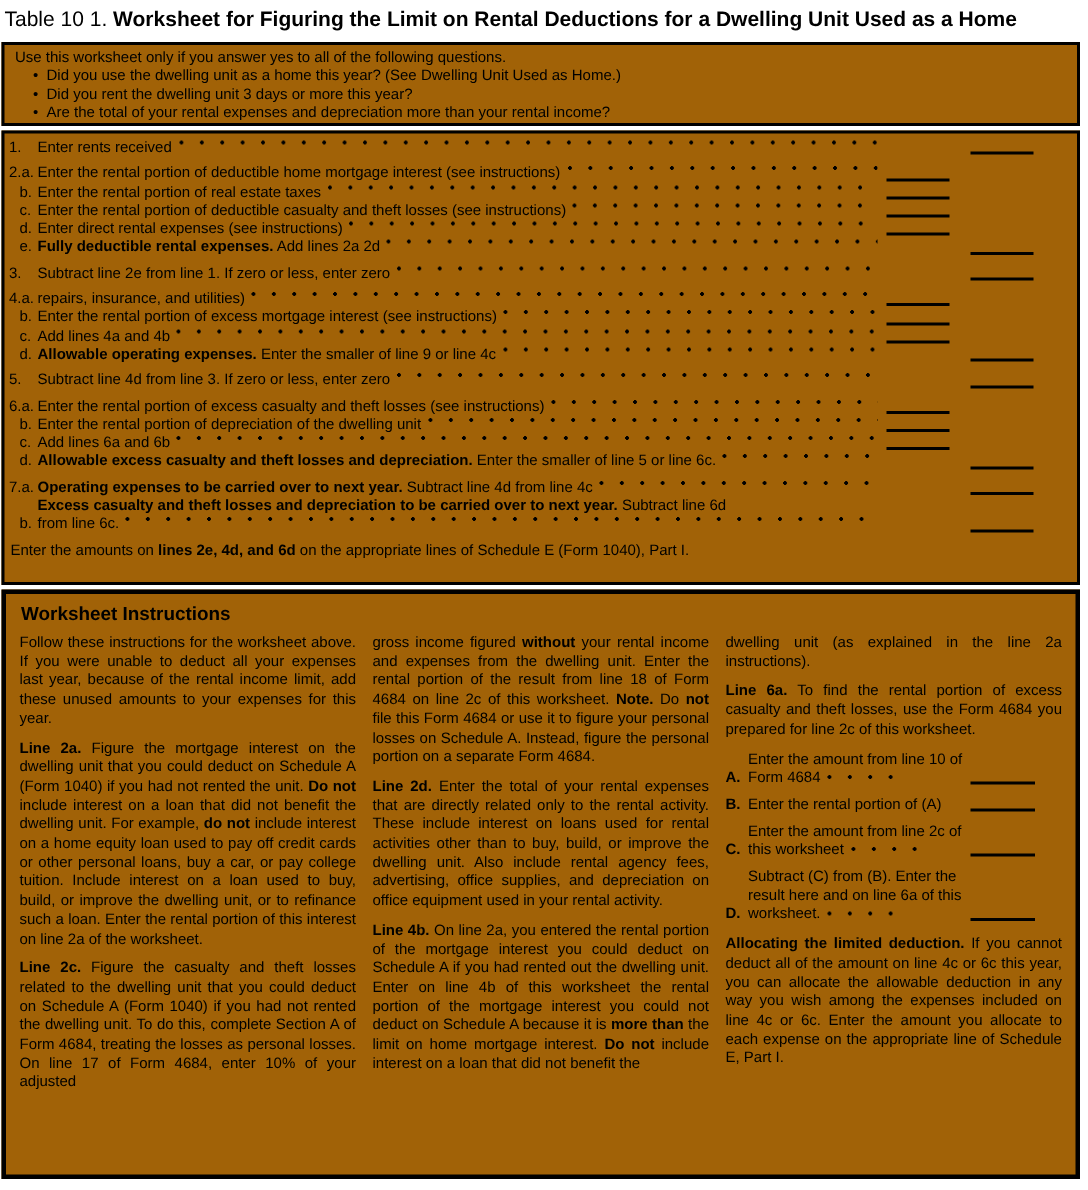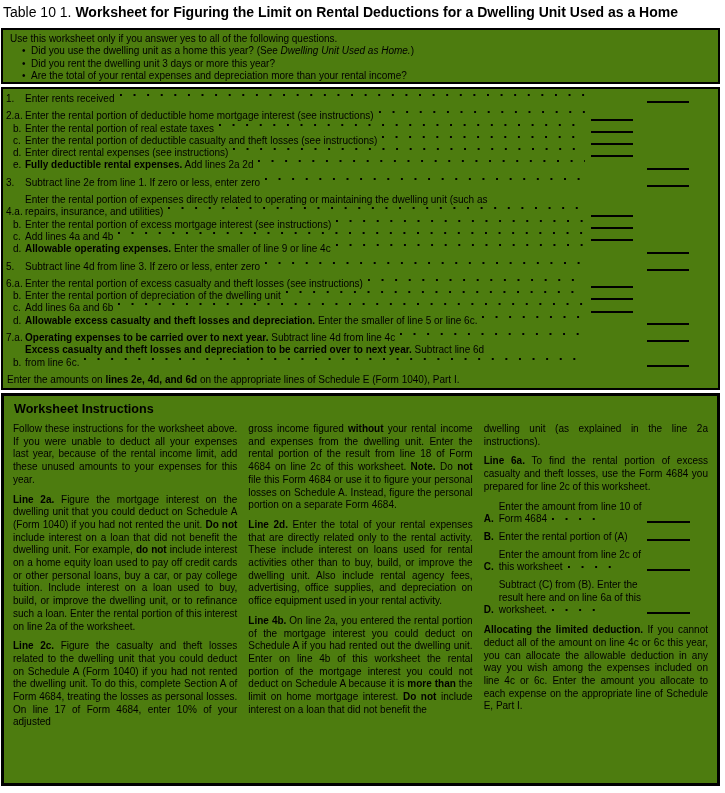--- a/index.html
+++ b/index.html
@@ -1,24 +1,24 @@
 <!DOCTYPE html>
 <html><head>
 <meta charset="utf-8">
 <style>
   html,body{margin:0;padding:0;}
   body{width:725px;height:793px;background:#fff;color:#000;
        font-family:"Liberation Sans", sans-serif;overflow:hidden;}
   .page{position:relative;width:725px;height:793px;}
   .b{font-weight:bold;}
-  .i{font-style:italic;}
+  .i{}
 
   .title{margin:5px 0 8px 3px;font-size:14px;line-height:15px;white-space:nowrap;}
 
-  .box{margin-left:1px;width:719px;box-sizing:border-box;border:2px solid #000;background:#4d7c0f;}
+  .box{margin-left:1px;width:719px;box-sizing:border-box;border:2px solid #000;background:#a16207;}
 
   
   .intro{height:56px;padding:3px 7px 0 7px;font-size:10px;line-height:12.3px;}
   .ibullets{padding-left:12px;}
   .ibullet{display:flex;}
   .bmark{width:9px;flex:none;}
 
   
   .wsbox{margin-top:3px;height:303px;padding:4px 0 0 0;font-size:10px;overflow:hidden;}
   .wrow{display:flex;align-items:flex-end;padding:0 29px 0 3px;line-height:12.3px;}
@@ -151,21 +151,20 @@
               <span class="wtxt"><span>Subtract line 2e from line 1. If zero or less, enter zero</span></span>
               <div class="dots"></div>
             </div>
           </div>
           <div class="amt inner"></div>
           <div class="amt on"></div>
         </div>
         <div class="wrow gap">
           <div class="wnum">4.a.</div>
           <div class="wmain">
-            <div class="wtxt"><span>Enter the rental portion of expenses directly related to operating or maintaining the dwelling unit (such as</span></div>
             <div class="wflex">
               <span class="wtxt"><span>repairs, insurance, and utilities)</span></span>
               <div class="dots"></div>
             </div>
           </div>
           <div class="amt inner on"></div>
           <div class="amt"></div>
         </div>
         <div class="wrow">
           <div class="wnum ind">b.</div>

